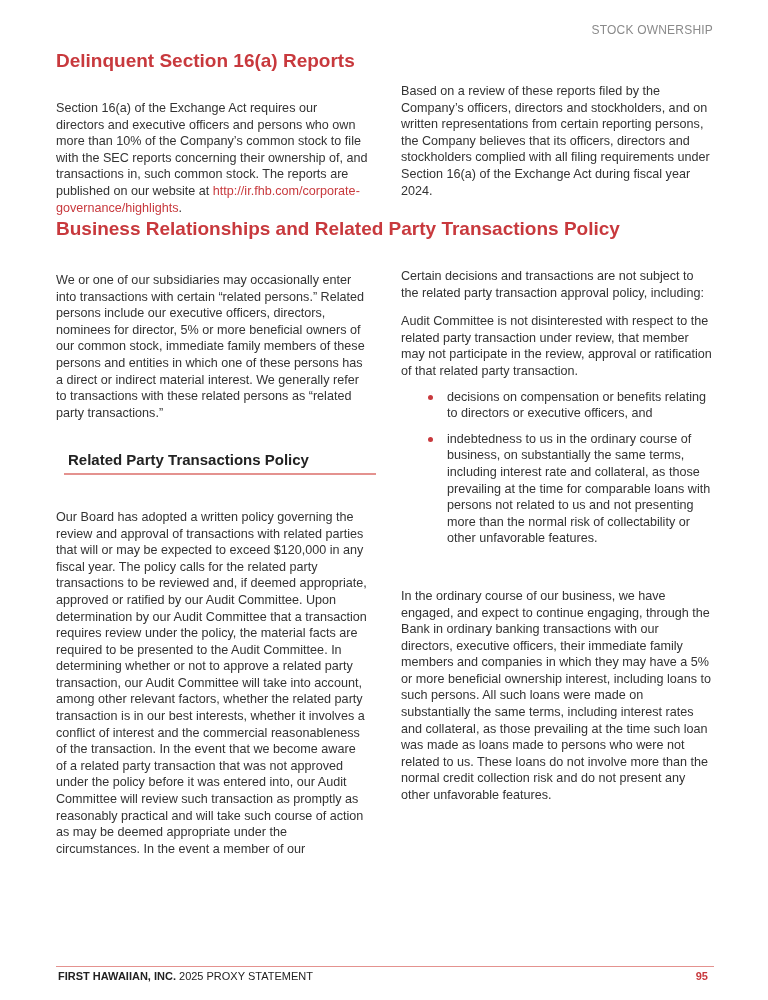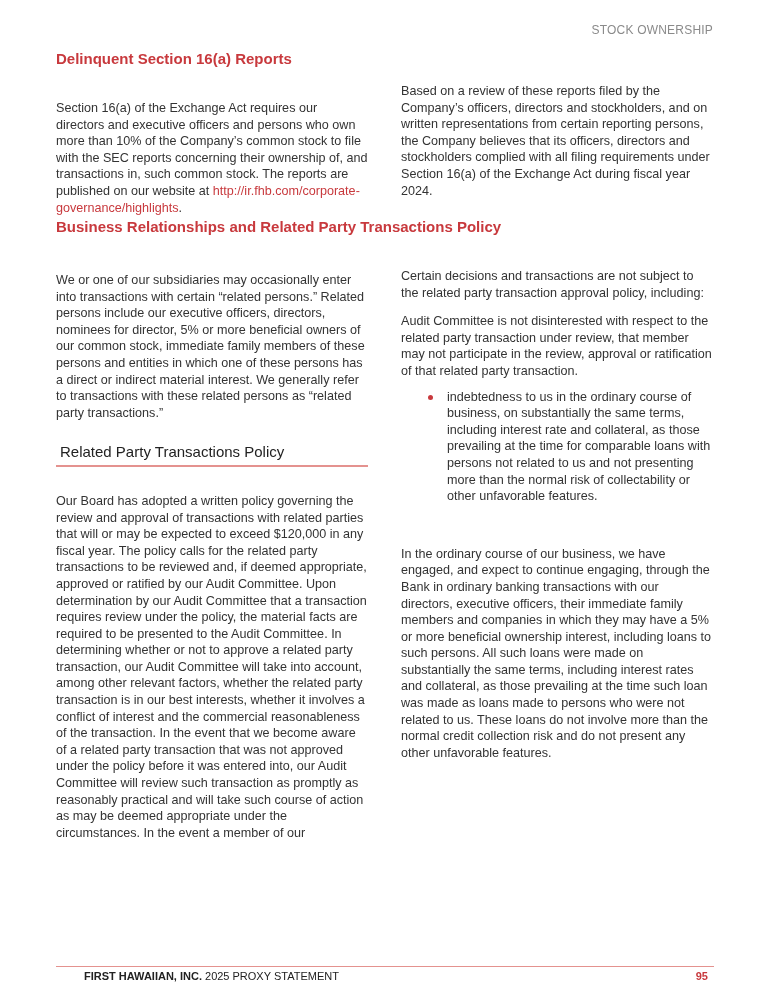--- a/index.html
+++ b/index.html
@@ -8,50 +8,50 @@
     font-family: "Liberation Sans", "DejaVu Sans", sans-serif;
     color: #333333;
   }
   .running-header {
     position: absolute; top: 23px; right: 55px;
     font-size: 12px; font-weight: normal; letter-spacing: 0.2px;
     color: #8a8a8a;
   }
   .h1 {
     position: absolute; left: 56px;
-    font-size: 15px; font-weight: bold; color: #c8393d;
+    font-size: 19px; font-weight: bold; color: #c8393d;
     margin: 0; white-space: nowrap;
   }
   .col {
     position: absolute; width: 312px;
     font-size: 12.6px; line-height: 16.6px; color: #333333;
   }
   .col p { margin: 12px 0 9px 0; }
   .link { color: #c8393d; text-decoration: none; }
   .h2 {
-    font-size: 15px; font-weight: normal; color: #222222;
-    padding: 0 0 4px 4px; margin: 0;
+    font-size: 15px; font-weight: bold; color: #222222;
+    padding: 0 0 4px 4px; margin: 8px;
     border-bottom: 2px solid #e4928f;
     width: 308px;
   }
   .bullets { list-style: none; margin: 0 0 9px 0; padding: 0; }
   .bullets li { position: relative; padding-left: 46px; margin-bottom: 9px; }
   .bullet-dot {
     position: absolute; left: 27px; top: 6px;
     width: 5px; height: 5px; border-radius: 50%; background: #c8393d;
   }
   .footer-rule {
     position: absolute; left: 56px; top: 966px; width: 658px; height: 1px;
     background: #e4928f;
   }
   .footer-left {
     position: absolute; left: 58px; top: 970px;
     font-size: 11px; color: #222222;
   }
-  .footer-left b { font-weight: bold; margin-left: 26px; }
+  .footer-left b { font-weight: bold; }
   .footer-page {
     position: absolute; right: 60px; top: 970px;
     font-size: 11px; font-weight: bold; color: #c8393d; padding-left: 36px;
   }
 </style>
 </head>
 <body>
 
 <div class="running-header">STOCK OWNERSHIP</div>
 
@@ -72,20 +72,21 @@
   <div style="height:14px;"></div>
   <h2 class="h2">Related Party Transactions Policy</h2>
   <div style="height:14px;"></div>
   <p>Our Board has adopted a written policy governing the review and approval of transactions with related parties that will or may be expected to exceed $120,000 in any fiscal year. The policy calls for the related party transactions to be reviewed and, if deemed appropriate, approved or ratified by our Audit Committee. Upon determination by our Audit Committee that a transaction requires review under the policy, the material facts are required to be presented to the Audit Committee. In determining whether or not to approve a related party transaction, our Audit Committee will take into account, among other relevant factors, whether the related party transaction is in our best interests, whether it involves a conflict of interest and the commercial reasonableness of the transaction. In the event that we become aware of a related party transaction that was not approved under the policy before it was entered into, our Audit Committee will review such transaction as promptly as reasonably practical and will take such course of action as may be deemed appropriate under the circumstances. In the event a member of our</p>
 </div>
 
 <div class="col" style="left:401px; top:256px;">
   <p>Certain decisions and transactions are not subject to the related party transaction approval policy, including:</p>
   <p>Audit Committee is not disinterested with respect to the related party transaction under review, that member may not participate in the review, approval or ratification of that related party transaction.</p>
   <ul class="bullets">
+    <li><span class="bullet-dot"></span><span>decisions on compensation or benefits relating to directors or executive officers, and</span></li>
     <li><span class="bullet-dot"></span><span>indebtedness to us in the ordinary course of business, on substantially the same terms, including interest rate and collateral, as those prevailing at the time for comparable loans with persons not related to us and not presenting more than the normal risk of collectability or other unfavorable features.</span></li>
   </ul>
   <div style="height:6px;"></div>
   <div style="height:14px;"></div>
   <p>In the ordinary course of our business, we have engaged, and expect to continue engaging, through the Bank in ordinary banking transactions with our directors, executive officers, their immediate family members and companies in which they may have a 5% or more beneficial ownership interest, including loans to such persons. All such loans were made on substantially the same terms, including interest rates and collateral, as those prevailing at the time such loan was made as loans made to persons who were not related to us. These loans do not involve more than the normal credit collection risk and do not present any other unfavorable features.</p>
 </div>
 
 <div class="footer-rule"></div>
 <div class="footer-left"><b>FIRST HAWAIIAN, INC.</b><span> 2025 PROXY STATEMENT</span></div>
 <div class="footer-page">95</div>

